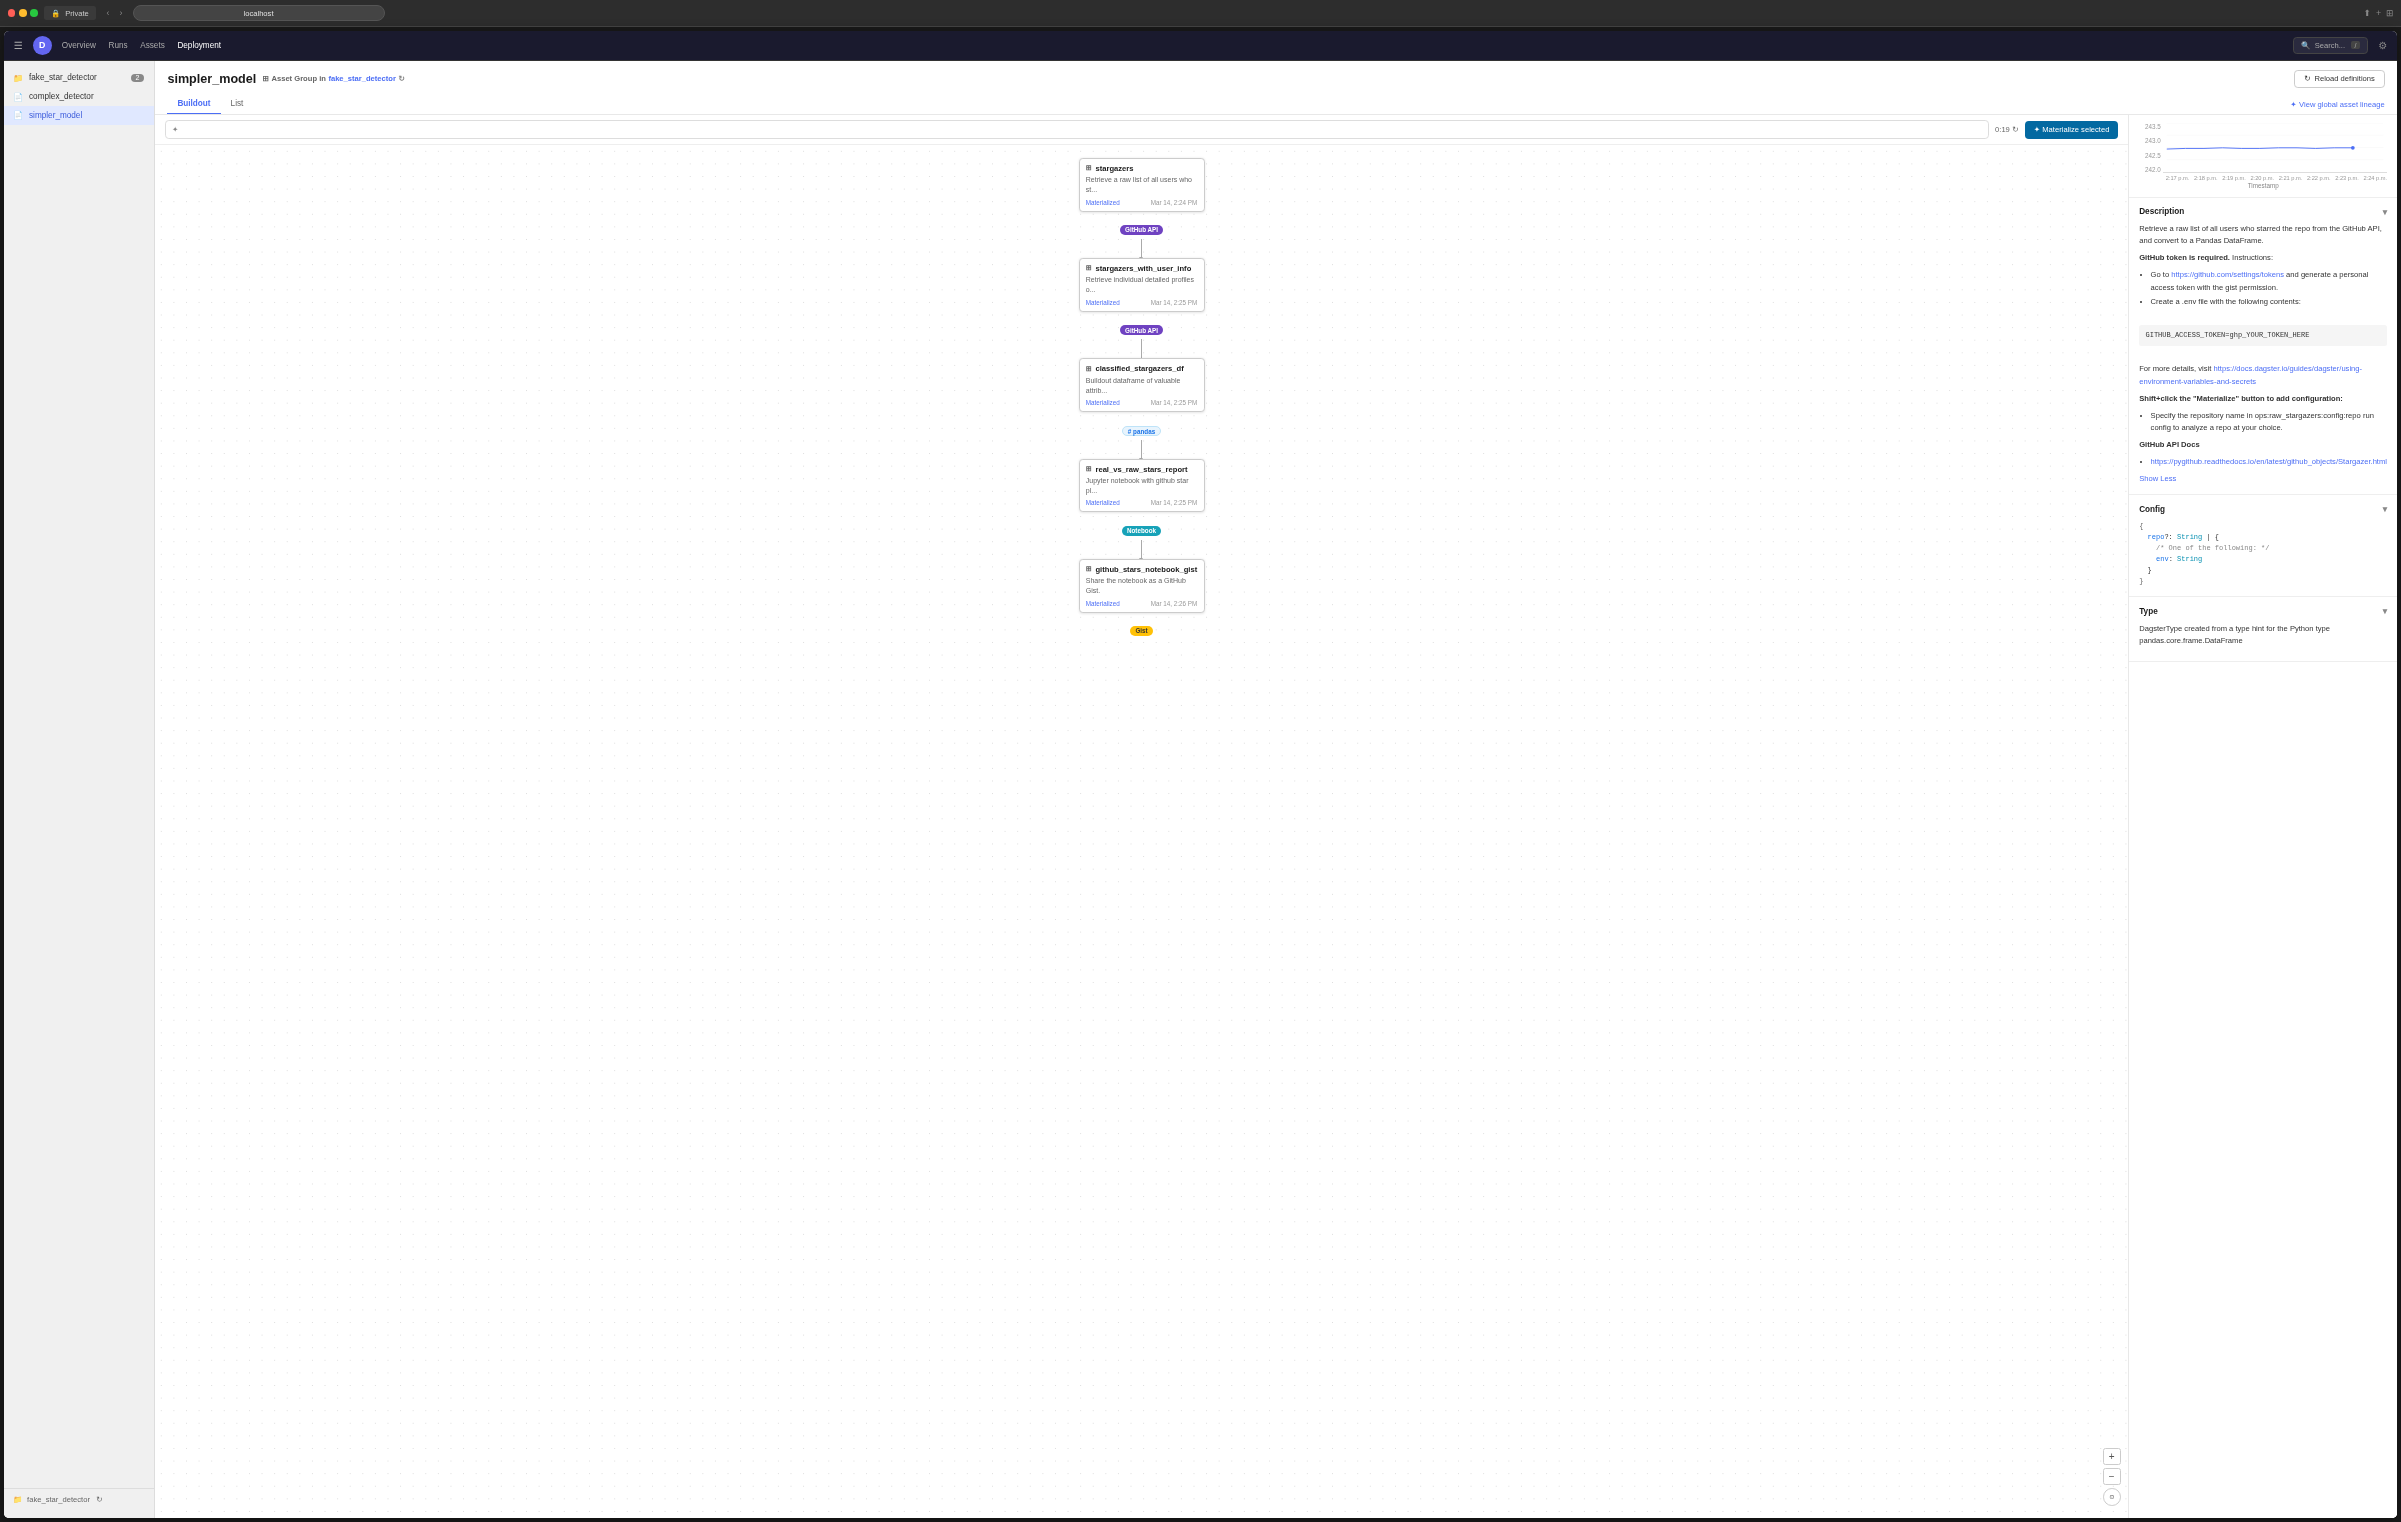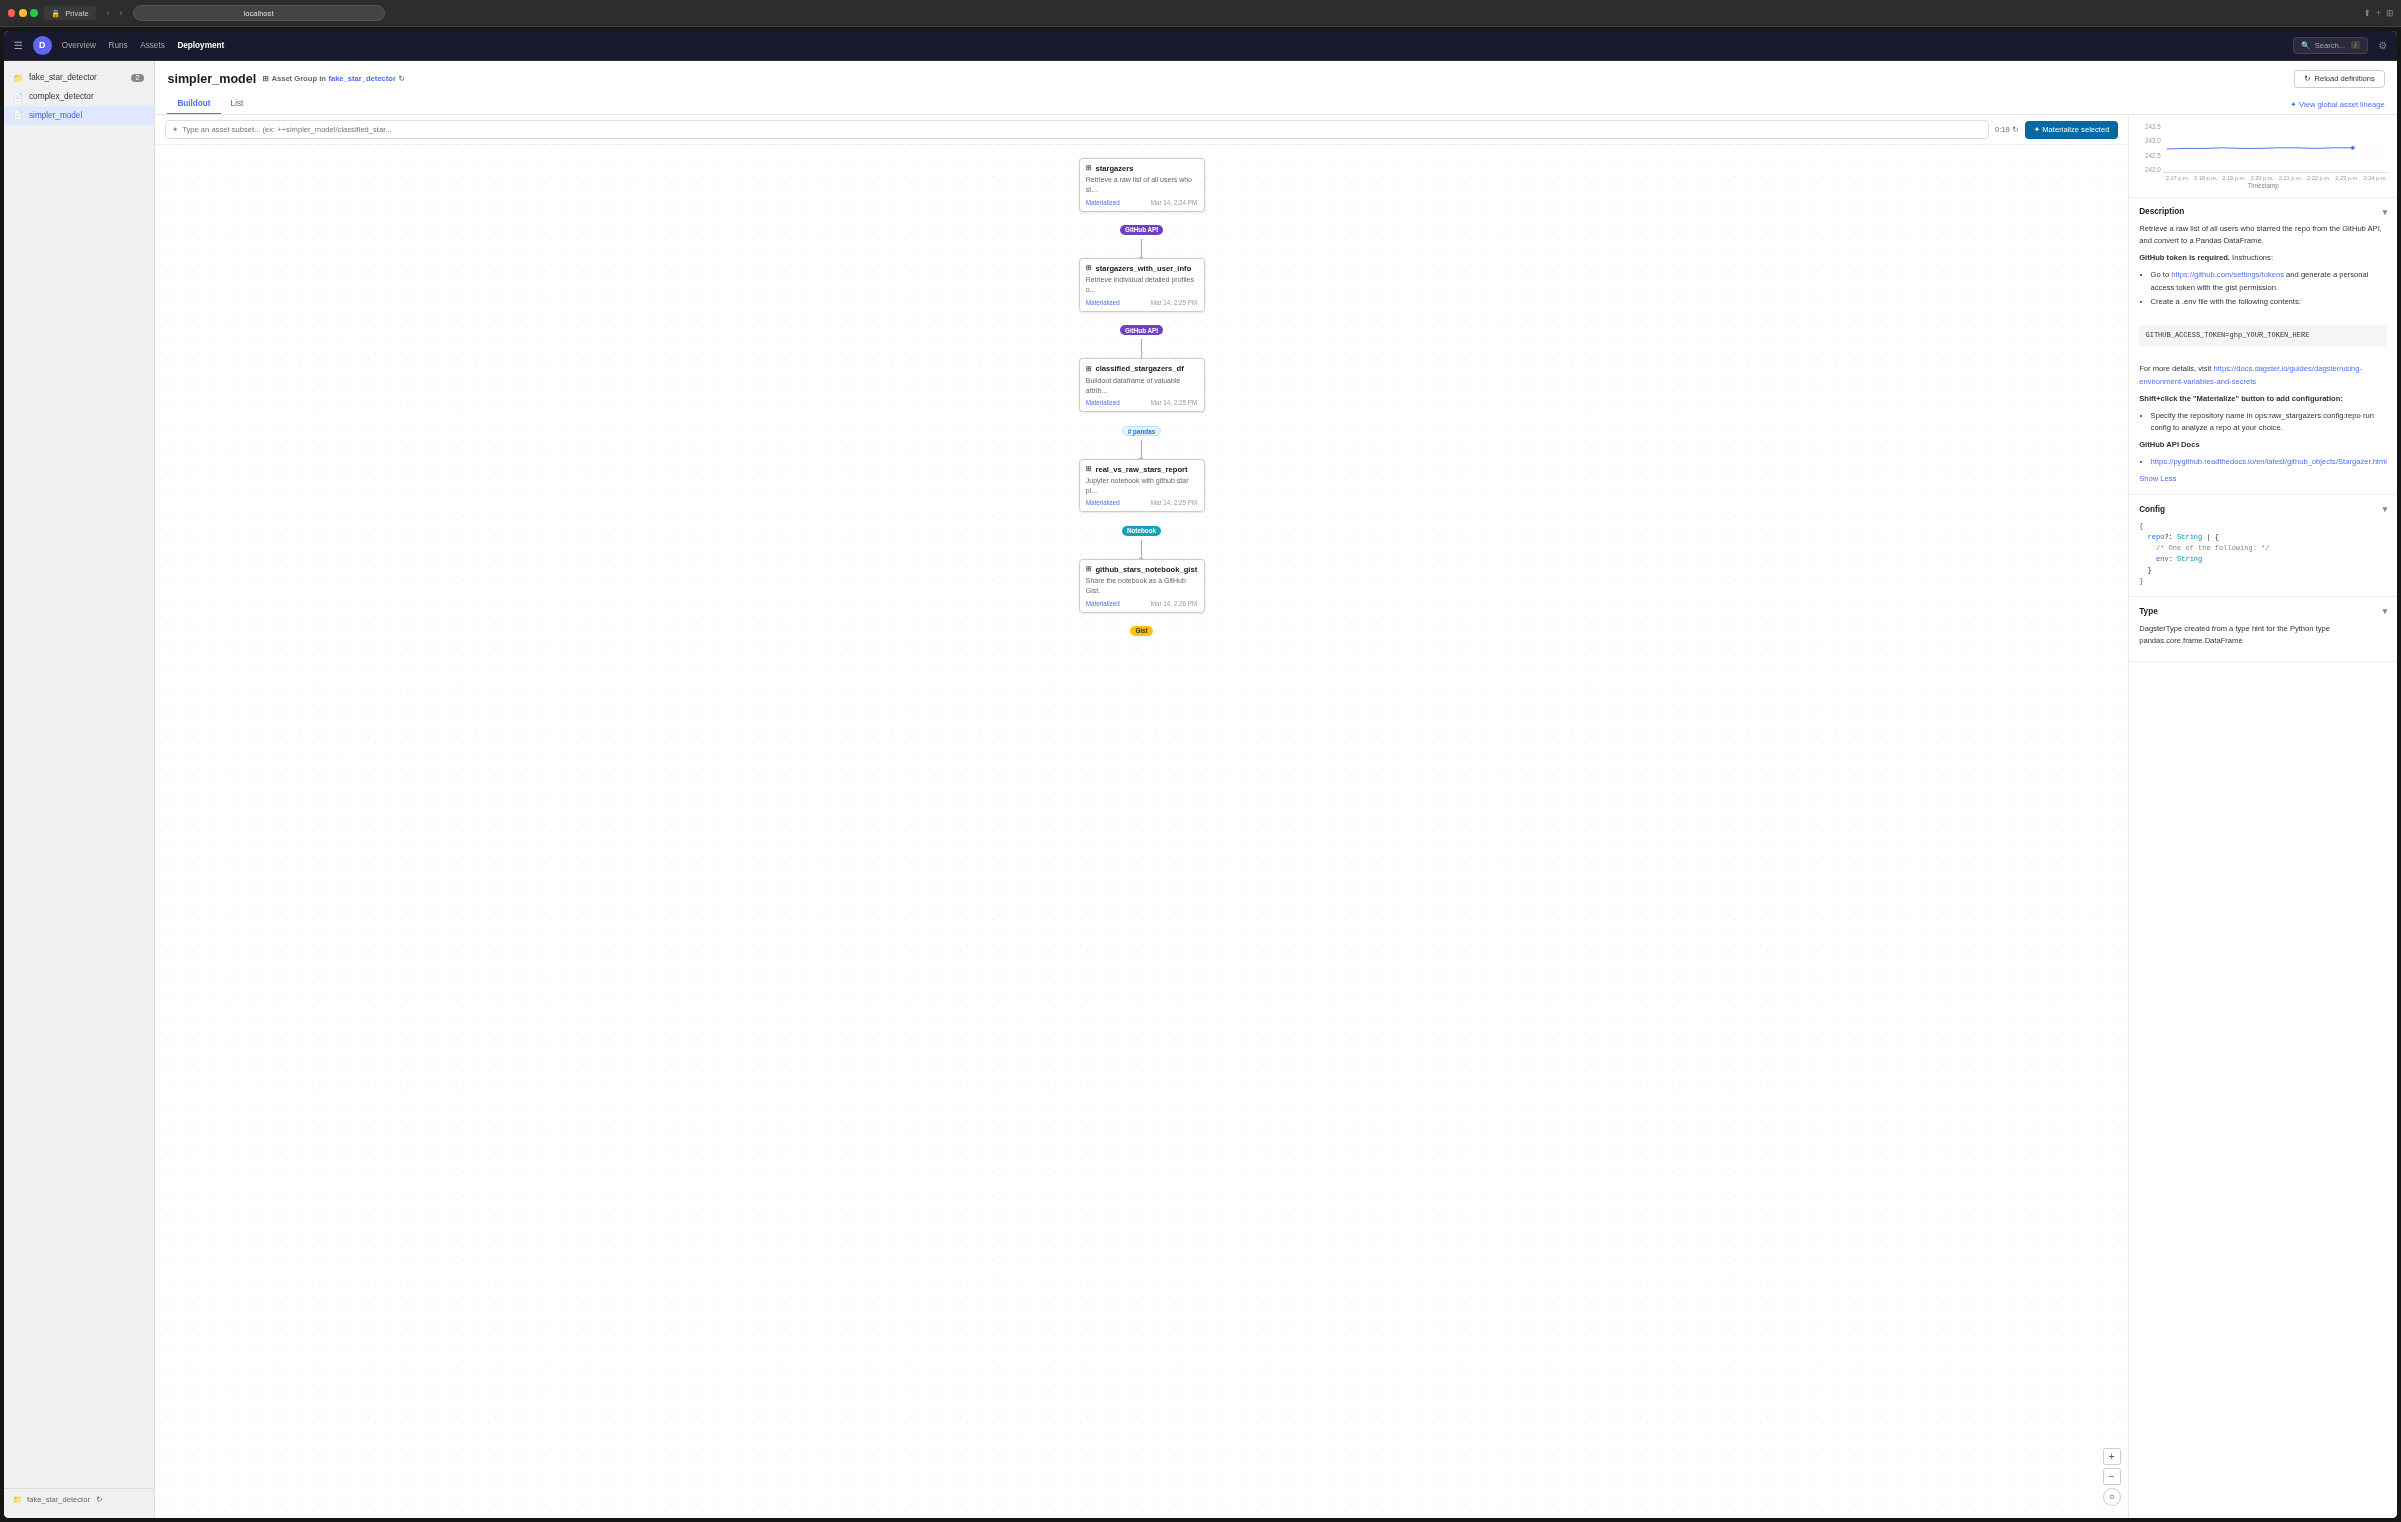--- a/index.html
+++ b/index.html
@@ -106,21 +106,21 @@
       font-size: 8.8px;
       font-weight: bold;
     }
     .nav-links { display: flex; gap: 12.6px; align-items: flex-end; }
     .nav-link {
       color: #aaa;
       text-decoration: none;
       font-size: 8.2px;
       cursor: pointer;
     }
-    .nav-link.active { color: white; font-weight: 700; }
+    .nav-link.active { color: white; font-weight: 400; }
     .nav-search {
       margin-left: auto;
       background: #2a2a3e;
       border: 0.6px solid #444;
       border-radius: 3.8px;
       padding: 3.2px 7.6px;
       color: #aaa;
       font-size: 7.6px;
       display: flex;
       align-items: center;
@@ -628,21 +628,20 @@
         </div>
       </div>
 
       <div class="content-body">
 
         <div class="lineage-area">
 
           <div class="lineage-toolbar">
             <div class="asset-filter-input">
               <span style="color:#888;">✦</span>
-              <input type="text" placeholder="Type an asset subset... (ex: ++simpler_model/classified_star..." style="">
             </div>
             <div class="timer-badge">
               <span>0:19</span>
               <span style="cursor:pointer;">↻</span>
             </div>
             <button class="materialize-btn">✦ Materialize selected</button>
           </div>
 
           <div class="dag-canvas">
             <div class="dag-wrapper">

